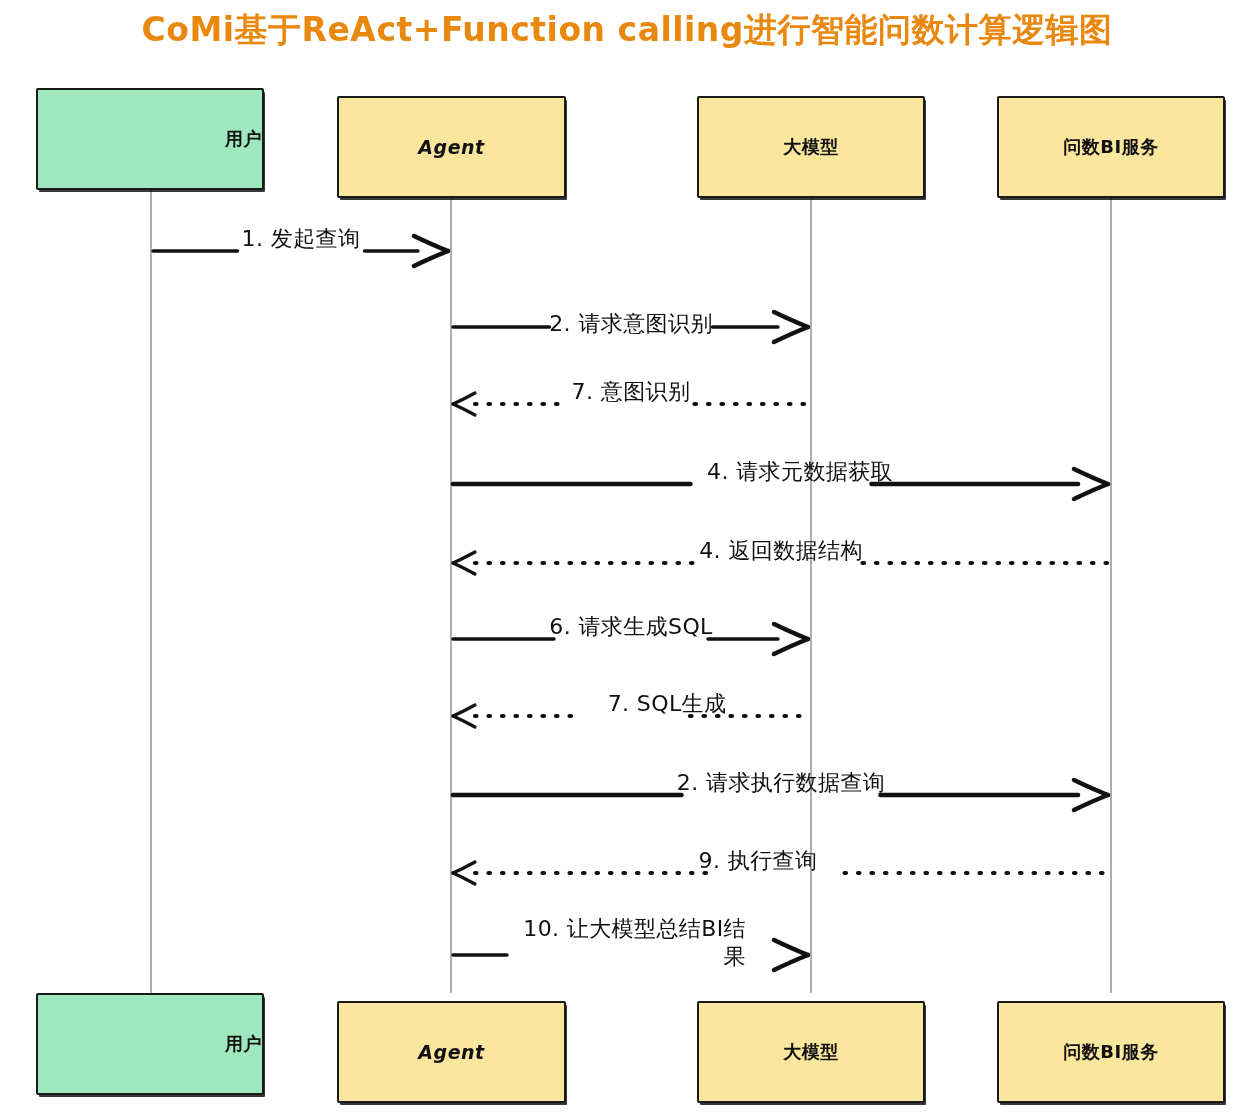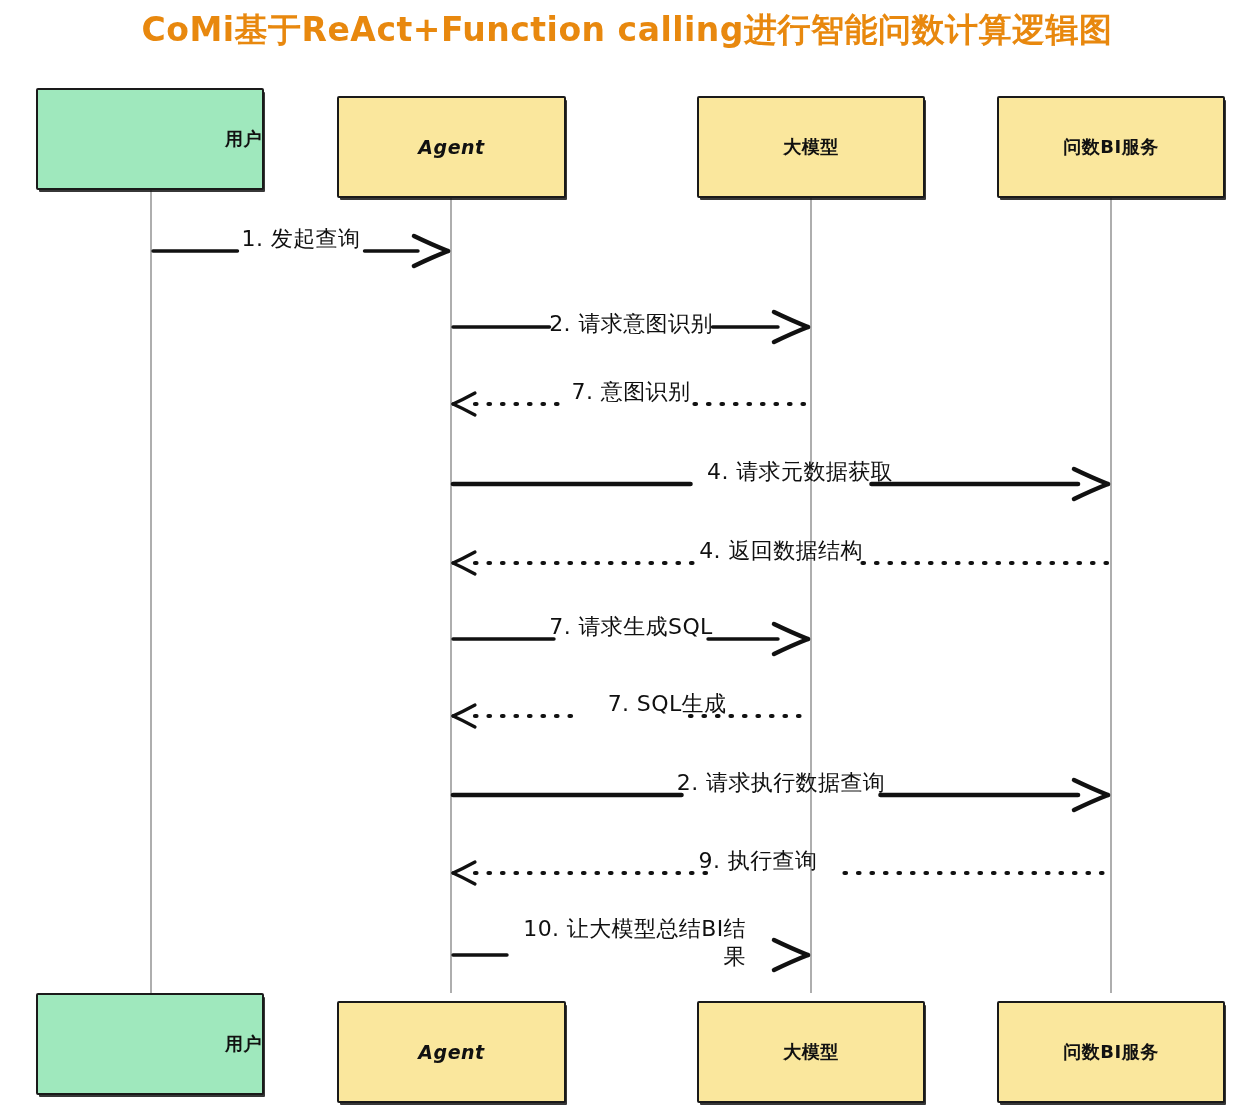--- a/index.html
+++ b/index.html
@@ -206,20 +206,20 @@
       <div class="actor-box yellow" style="left: 997px; top: 993px; width: 228px; height: 102px;">
         <span class="actor-label">问数BI服务</span>
       </div>
     </div>
   <div id="msg-labels">
       <div class="msg-label" style="left: 301px; top: 225px;">1. 发起查询</div>
       <div class="msg-label" style="left: 631px; top: 310px;">2. 请求意图识别</div>
       <div class="msg-label" style="left: 631px; top: 378px;">7. 意图识别</div>
       <div class="msg-label" style="left: 781px; top: 458px; margin-left: 19px;">4. 请求元数据获取</div>
       <div class="msg-label" style="left: 781px; top: 537px;">4. 返回数据结构</div>
-      <div class="msg-label" style="left: 631px; top: 613px;">7. 请求生成SQL</div>
+      <div class="msg-label" style="left: 631px; top: 613px;">6. 请求生成SQL</div>
       <div class="msg-label" style="left: 631px; top: 690px; margin-left: 36px;">7. SQL生成</div>
       <div class="msg-label" style="left: 781px; top: 769px;">2. 请求执行数据查询</div>
       <div class="msg-label" style="left: 758px; top: 847px;">9. 执行查询</div>
       <div class="msg-label wrap" style="left: 631px; top: 915px; text-align: right;">10. 让大模型总结BI结果</div>
     </div>
 
 </div>
 
 </body></html>

